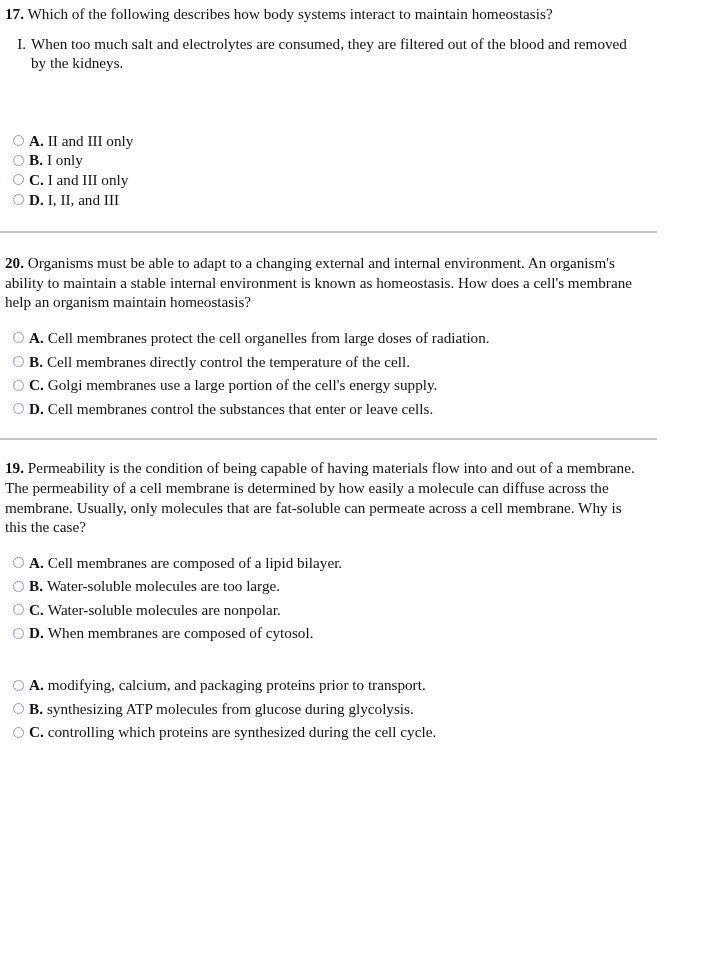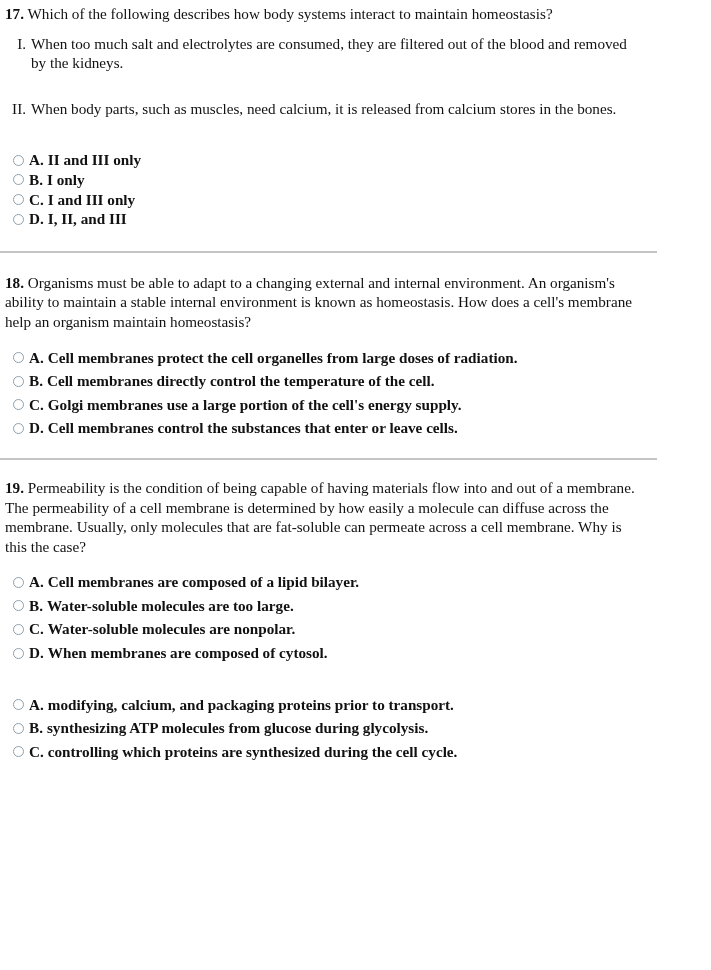--- a/index.html
+++ b/index.html
@@ -86,21 +86,20 @@
     margin-top: 4.5px;
     margin-right: 5px;
   }
   .choice-letter {
     flex: 0 0 auto;
     font-weight: bold;
     margin-right: 4px;
   }
   .choice-text {
     flex: 1 1 auto;
-    font-weight: bold;
   }
 
   
   .divider {
     height: 0;
     border: 0;
     border-top: 2px solid #c4c4c4;
     margin: 0;
     width: 100%;
   }
@@ -126,24 +125,20 @@
     <p class="qtext flush"><span class="qnum">17.</span> <span>Which of the following describes how body systems interact to maintain homeostasis?</span></p>
 
     <div class="sp-10"></div>
 
     <div class="roman-list">
       <div class="roman-item">
         <span class="roman-label">I.</span>
         <span class="roman-body">When too much salt and electrolytes are consumed, they are filtered out of the blood and removed by the kidneys.</span>
       </div>
       <div class="sp-26"></div>
-      <div class="roman-item">
-        <span class="roman-label">II.</span>
-        <span class="roman-body">When body parts, such as muscles, need calcium, it is released from calcium stores in the bones.</span>
-      </div>
       <div class="sp-26"></div>
     </div>
 
     <div class="sp-6"></div>
 
     <div class="choices">
       <div class="choice">
         <span class="radio"></span>
         <span class="choice-letter">A.</span>
         <span class="choice-text">II and III only</span>
@@ -164,21 +159,21 @@
         <span class="choice-text">I, II, and III</span>
       </div>
     </div>
   </div>
 
   <div class="sp-22"></div>
   <hr class="divider">
 
   <div class="sp-20"></div>
   <div class="question-block">
-    <p class="qtext"><span class="qnum">18.</span> <span>Organisms must be able to adapt to a changing external and internal environment. An organism's ability to maintain a stable internal environment is known as homeostasis. How does a cell's membrane help an organism maintain homeostasis?</span></p>
+    <p class="qtext"><span class="qnum">20.</span> <span>Organisms must be able to adapt to a changing external and internal environment. An organism's ability to maintain a stable internal environment is known as homeostasis. How does a cell's membrane help an organism maintain homeostasis?</span></p>
 
     <div class="sp-16"></div>
 
     <div class="choices">
       <div class="choice">
         <span class="radio"></span>
         <span class="choice-letter">A.</span>
         <span class="choice-text">Cell membranes protect the cell organelles from large doses of radiation.</span>
       </div>
       <div class="sp-4"></div>

